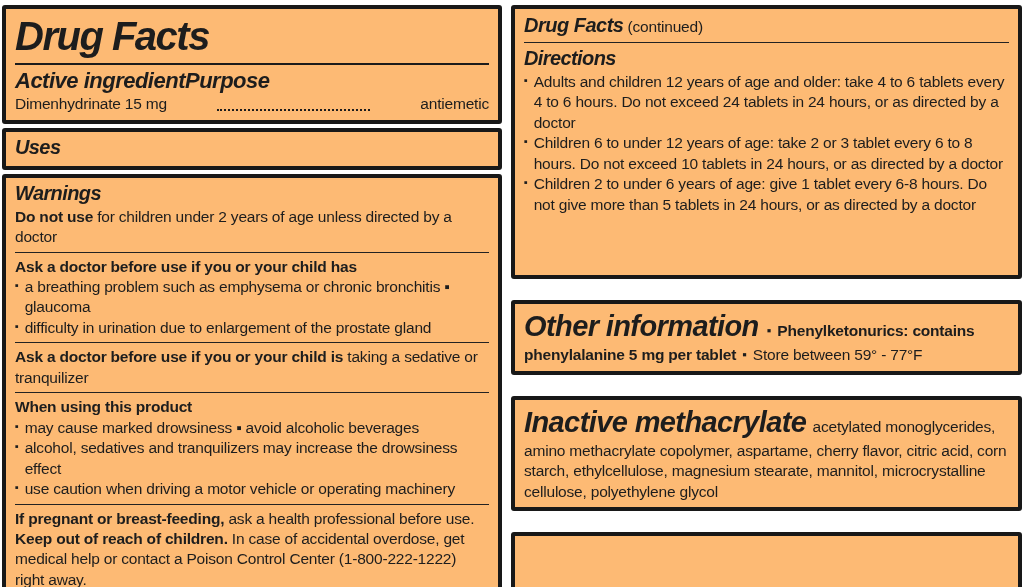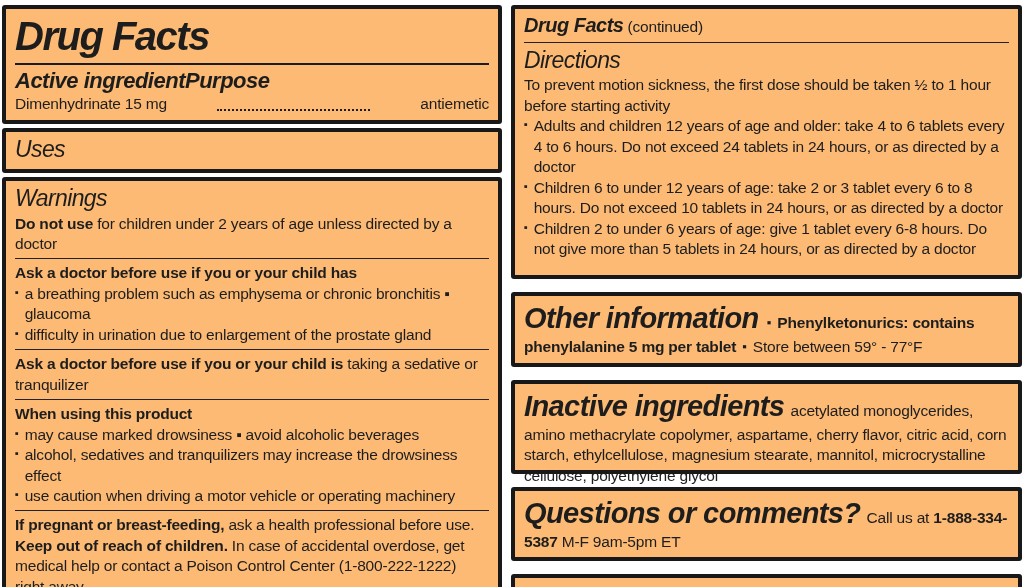--- a/index.html
+++ b/index.html
@@ -12,21 +12,21 @@
   }
   .page {
     width: 1024px; height: 587px;
     padding: 5px 2px 6px 2px;
     display: flex;
     gap: 9px;
     overflow: hidden;
   }
   .col { display: flex; flex-direction: column; gap: 4px; }
   .col-left  { width: 500px; }
-  .col-right { flex: 1; gap: 13px; }
+  .col-right { flex: 1; gap: 21px; }
   .box {
     background: #fdba74;
     border: 4px solid #181818;
     border-radius: 3px;
     padding: 3px 9px 5px 9px;
     font-size: 15.5px;
     line-height: 1.32;
     letter-spacing: -0.2px;
   }
   .grow { flex: 1; }
@@ -37,22 +37,22 @@
 
   .big-title {
     font-size: 40px;
     font-weight: bold;
     font-style: italic;
     letter-spacing: -1.5px;
     line-height: 1.05;
     padding-bottom: 4px;
   }
   .h2 {
-    font-size: 23px;
-    font-weight: normal;
+    font-size: 20px;
+    font-weight: bold;
     font-style: italic;
     letter-spacing: -0.6px;
     line-height: 1.15;
     margin: 1px 0 2px 0;
   }
   .h2-inline {
     font-size: 29px;
     font-weight: bold;
     font-style: italic;
     letter-spacing: -0.6px;
@@ -175,21 +175,20 @@
 
   <div class="col col-right">
 
     <section class="box box-directions">
       <div class="cont-row">
         <span class="cont-title">Drug Facts</span>
         <span class="cont-note">(continued)</span>
       </div>
       <div class="hrule-thin"></div>
       <div class="h2">Directions</div>
-      <p>To prevent motion sickness, the first dose should be taken ½ to 1 hour before starting activity</p>
       <ul class="plain">
         <li>
             <span class="blt">▪</span>
             <span>Adults and children 12 years of age and older: take 4 to 6 tablets every 4 to 6 hours. Do not exceed 24 tablets in 24 hours, or as directed by a doctor</span>
           </li>
         <li>
             <span class="blt">▪</span>
             <span>Children 6 to under 12 years of age: take 2 or 3 tablet every 6 to 8 hours. Do not exceed 10 tablets in 24 hours, or as directed by a doctor</span>
           </li>
         <li>
@@ -204,31 +203,23 @@
         <span class="h2-inline">Other information</span>
         <span class="sep">▪</span>
         <b>Phenylketonurics: contains phenylalanine 5 mg per tablet</b>
         <span class="sep">▪</span>
         <span>Store between 59° - 77°F</span>
       </p>
     </section>
 
     <section class="box box-inactive">
       <p>
-        <span class="h2-inline">Inactive ingredients</span>
+        <span class="h2-inline">Inactive methacrylate</span>
         <span>acetylated monoglycerides, amino methacrylate copolymer, aspartame, cherry flavor, citric acid, corn starch, ethylcellulose, magnesium stearate, mannitol, microcrystalline cellulose, polyethylene glycol</span>
       </p>
     </section>
 
-    <section class="box">
-      <p>
-        <span class="h2-inline">Questions or comments?</span>
-        <span>Call us at</span>
-        <b>1-888-334-5387</b>
-        <span>M-F 9am-5pm ET</span>
-      </p>
-    </section>
 
     <section class="box box-empty"></section>
 
   </div>
 
 </div>
 
 </body></html>

